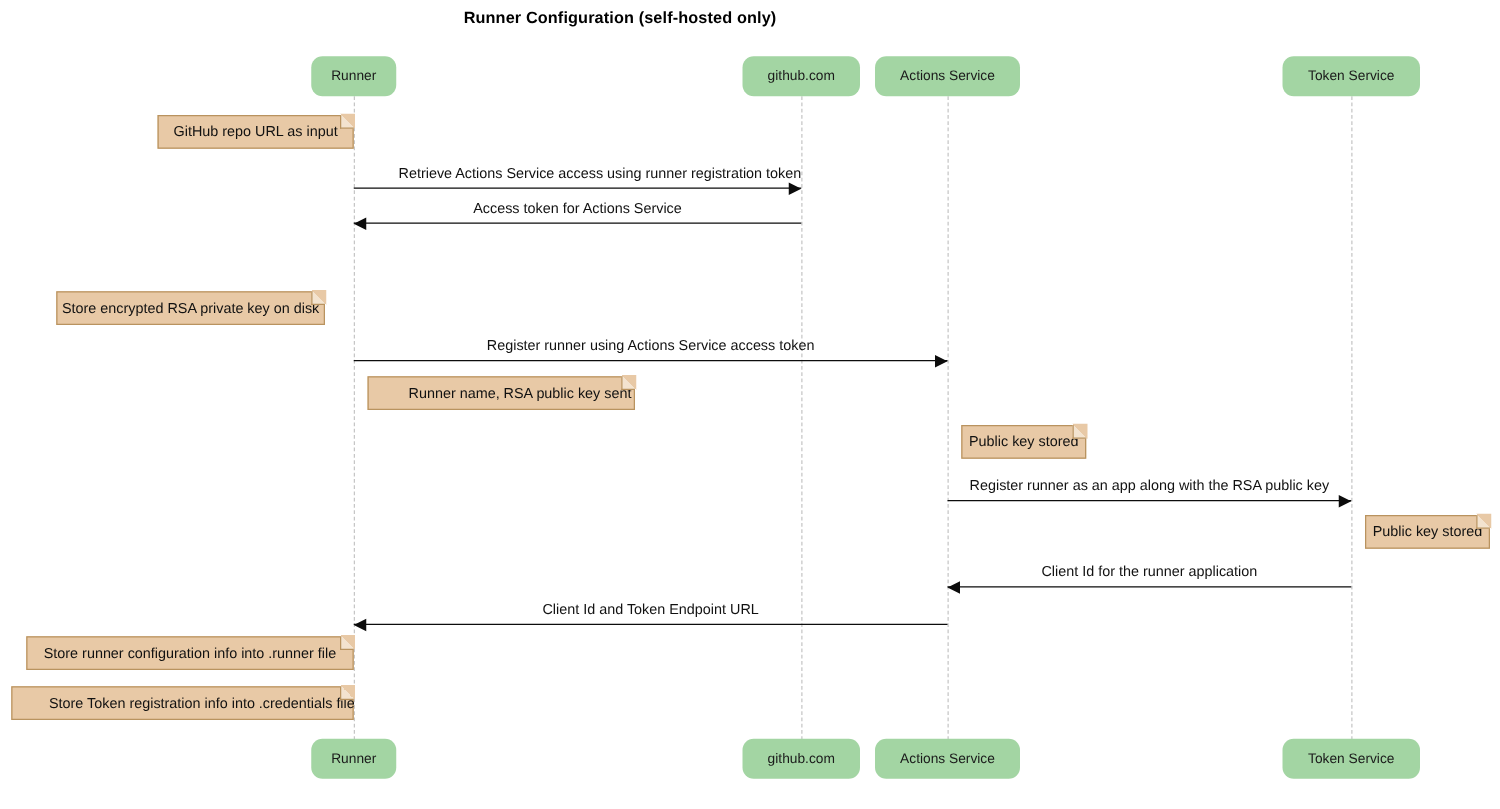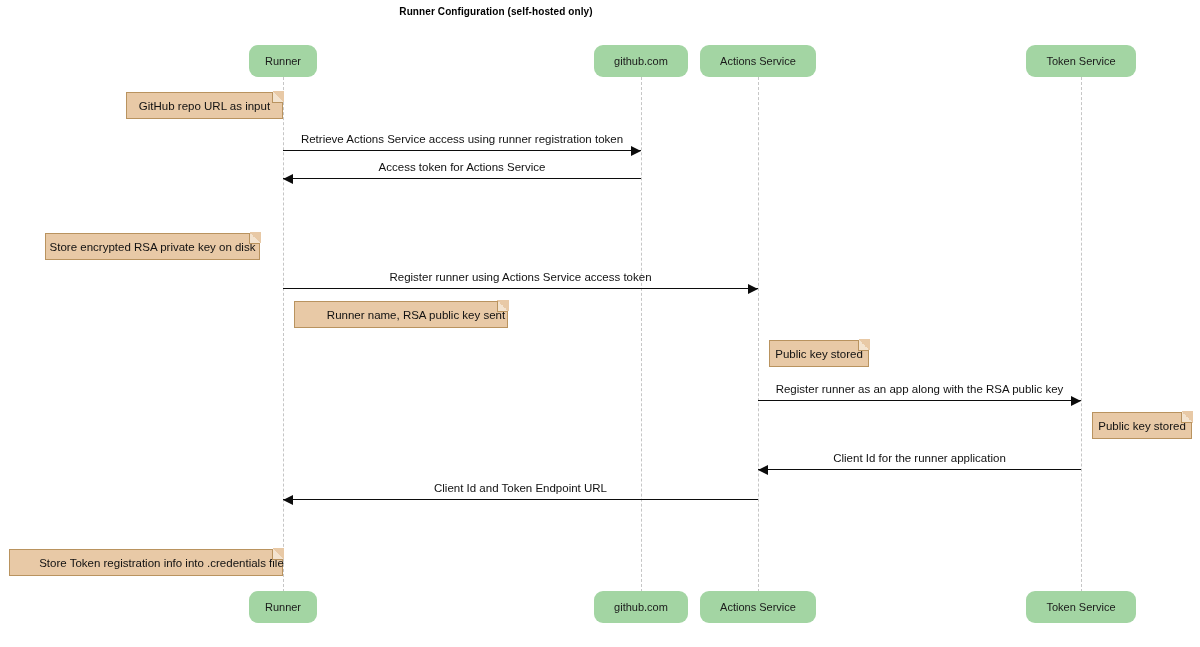--- a/index.html
+++ b/index.html
@@ -23,21 +23,21 @@
     width: 1200px;
     height: 647px;
   }
 
   .title {
     position: absolute;
     left: 0;
     top: 6px;
     width: 992px;
     text-align: center;
-    font-size: 10px;
+    font-size: 13px;
     font-weight: bold;
     color: #000000;
     letter-spacing: 0.1px;
   }
 
   
   .lifeline {
     position: absolute;
     width: 0;
     border-left: 1px dashed #c6c6c6;
@@ -154,21 +154,21 @@
   </div>
   <div class="participant" style="left:1081px; top:591px; width:110px;">
     <span>Token Service</span>
   </div>
 
   <div class="note" style="left:126px; top:92px; width:157px;">
     <span>GitHub repo URL as input</span>
     <span class="fold"></span>
   </div>
 
-  <div class="msg-label" style="left:283px; top:133px; width:358px;">Retrieve Actions Service access using runner registration token</div>
+  <div class="msg-label" style="left:283px; top:133px; width:358px;text-align:right;">Retrieve Actions Service access using runner registration token</div>
   <div class="msg" style="left:283px; top:150px; width:358px;">
     <span class="arrowhead right" style="left:348px; top:-5px;"></span>
   </div>
 
   <div class="msg-label" style="left:283px; top:161px; width:358px;">Access token for Actions Service</div>
   <div class="msg" style="left:283px; top:178px; width:358px;">
     <span class="arrowhead left" style="left:0px; top:-5px;"></span>
   </div>
 
 
@@ -205,19 +205,23 @@
   <div class="msg-label" style="left:758px; top:452px; width:323px;">Client Id for the runner application</div>
   <div class="msg" style="left:758px; top:469px; width:323px;">
     <span class="arrowhead left" style="left:0px; top:-5px;"></span>
   </div>
 
   <div class="msg-label" style="left:283px; top:482px; width:475px;">Client Id and Token Endpoint URL</div>
   <div class="msg" style="left:283px; top:499px; width:475px;">
     <span class="arrowhead left" style="left:0px; top:-5px;"></span>
   </div>
 
+  <div class="note" style="left:21px; top:509px; width:262px;">
+    <span>Store runner configuration info into .runner file</span>
+    <span class="fold"></span>
+  </div>
 
   <div class="note" style="left:9px; top:549px; width:274px;padding-left:40px;">
     <span>Store Token registration info into .credentials file</span>
     <span class="fold"></span>
   </div>
 
 </div>
 
 </body></html>

